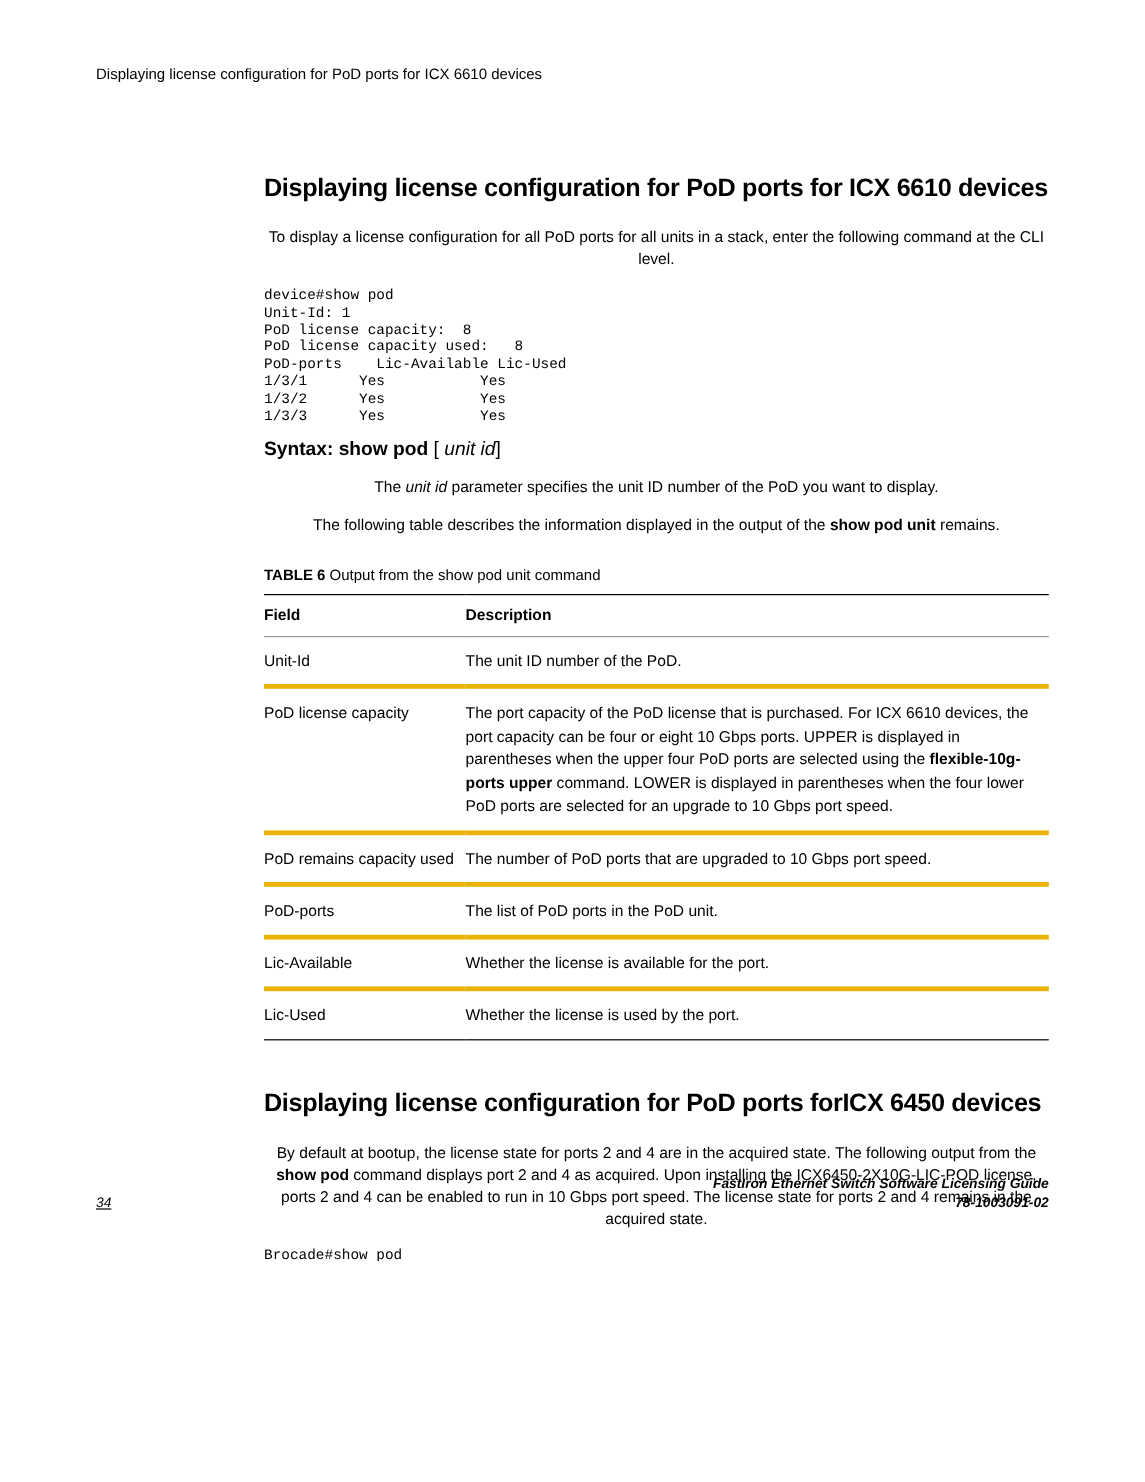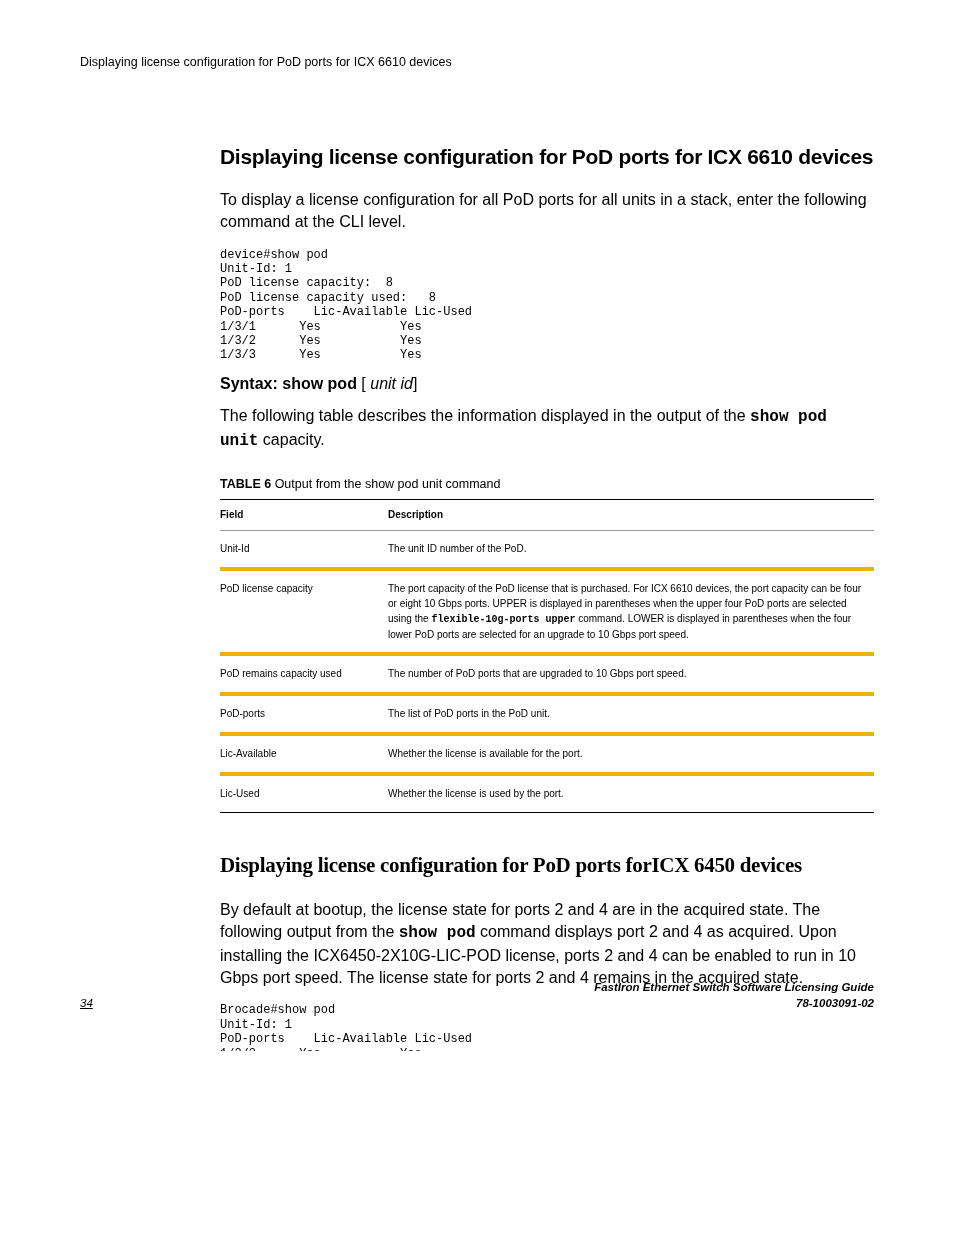--- a/index.html
+++ b/index.html
@@ -27,22 +27,23 @@
     margin-left: 140px;
   }
   h1.section {
     font-family: Arial, Helvetica, sans-serif;
     font-weight: bold;
     font-size: 21px;
     margin: 0 0 18px 0;
     letter-spacing: -0.3px;
   }
   p.body {
-    font-size: 16px;
+    font-size: 13px;
     margin: 0 0 14px 0;
+    text-align: center;
   }
   pre.cli {
     font-family: "Courier New", monospace;
     font-size: 12px;
     line-height: 1.2;
     margin: 10px 0 10px 0;
     white-space: pre;
   }
   .syntax-line {
     font-size: 16px;
@@ -51,21 +52,21 @@
   .syntax-line .bold { font-weight: bold; }
   .syntax-line .ital { font-style: italic; }
   .table-caption {
     font-size: 12.5px;
     margin: 24px 0 6px 0;
   }
   .table-caption .bold { font-weight: bold; }
   table.doc-table {
     width: 100%;
     border-collapse: collapse;
-    font-size: 10px;
+    font-size: 13px;
     border-top: 1.5px solid #000;
     border-bottom: 1.5px solid #000;
   }
   table.doc-table th {
     text-align: left;
     font-weight: bold;
     padding: 8px 8px 8px 0;
     border-bottom: 1px solid #999;
     vertical-align: top;
   }
@@ -86,21 +87,21 @@
     left: 80px;
     right: 80px;
     display: flex;
     justify-content: space-between;
     align-items: flex-end;
     font-size: 11.5px;
     font-style: italic;
   }
   .footer .pgnum { font-style: italic; text-decoration: underline; }
   .footer .right { text-align: right; font-weight: bold; }
-  .inline-bold { font-weight: bold; font-family: Liberation Mono, monospace; }
+  .inline-bold { font-weight: bold; }
   .inline-ital { font-style: italic; }
 </style>
 </head>
 <body>
 
 <div class="page">
 
   <div class="running-header">Displaying license configuration for PoD ports for ICX 6610 devices</div>
 
   <div class="content">
@@ -115,23 +116,26 @@
 PoD license capacity used:   8
 PoD-ports    Lic-Available Lic-Used
 1/3/1      Yes           Yes  
 1/3/2      Yes           Yes  
 1/3/3      Yes           Yes</pre>
 
     <p class="syntax-line">
       <span class="bold">Syntax: show pod</span><span> [ </span><span class="ital">unit id</span><span>]</span>
     </p>
 
-
     <p class="body">
-      <span>The following table describes the information displayed in the output of the </span><span class="inline-bold">show pod unit</span><span> capacity.</span>
+      <span>The </span><span class="inline-ital">unit id</span><span> parameter specifies the unit ID number of the PoD you want to display.</span>
+    </p>
+
+    <p class="body">
+      <span>The following table describes the information displayed in the output of the </span><span class="inline-bold">show pod unit</span><span> remains.</span>
     </p>
 
     <p class="table-caption">
       <span class="bold">TABLE 6</span><span>   Output from the show pod unit command</span>
     </p>
 
     <table class="doc-table">
       <thead>
         <tr>
           <th class="col-field">Field</th>
@@ -159,21 +163,21 @@
           <td>Lic-Available</td>
           <td><span>Whether the license is available for the port.</span><span class="inline-bold"></span><span></span></td>
         </tr>
         <tr>
           <td>Lic-Used</td>
           <td><span>Whether the license is used by the port.</span><span class="inline-bold"></span><span></span></td>
         </tr>
       </tbody>
     </table>
 
-    <h1 class="section" style="margin-top:38px;font-family:Liberation Serif, serif;">Displaying license configuration for PoD ports forICX 6450 devices</h1>
+    <h1 class="section" style="margin-top:38px;">Displaying license configuration for PoD ports forICX 6450 devices</h1>
 
     <p class="body">
       <span>By default at bootup, the license state for ports 2 and 4 are in the acquired state. The following output from the </span><span class="inline-bold">show pod</span><span> command displays port 2 and 4 as acquired. Upon installing the ICX6450-2X10G-LIC-POD license, ports 2 and 4 can be enabled to run in 10 Gbps port speed. The license state for ports 2 and 4 remains in the acquired state.</span>
     </p>
 
     <pre class="cli">Brocade#show pod
 Unit-Id: 1
 PoD-ports    Lic-Available Lic-Used
 1/2/2      Yes           Yes  
 1/2/4      Yes           Yes  

